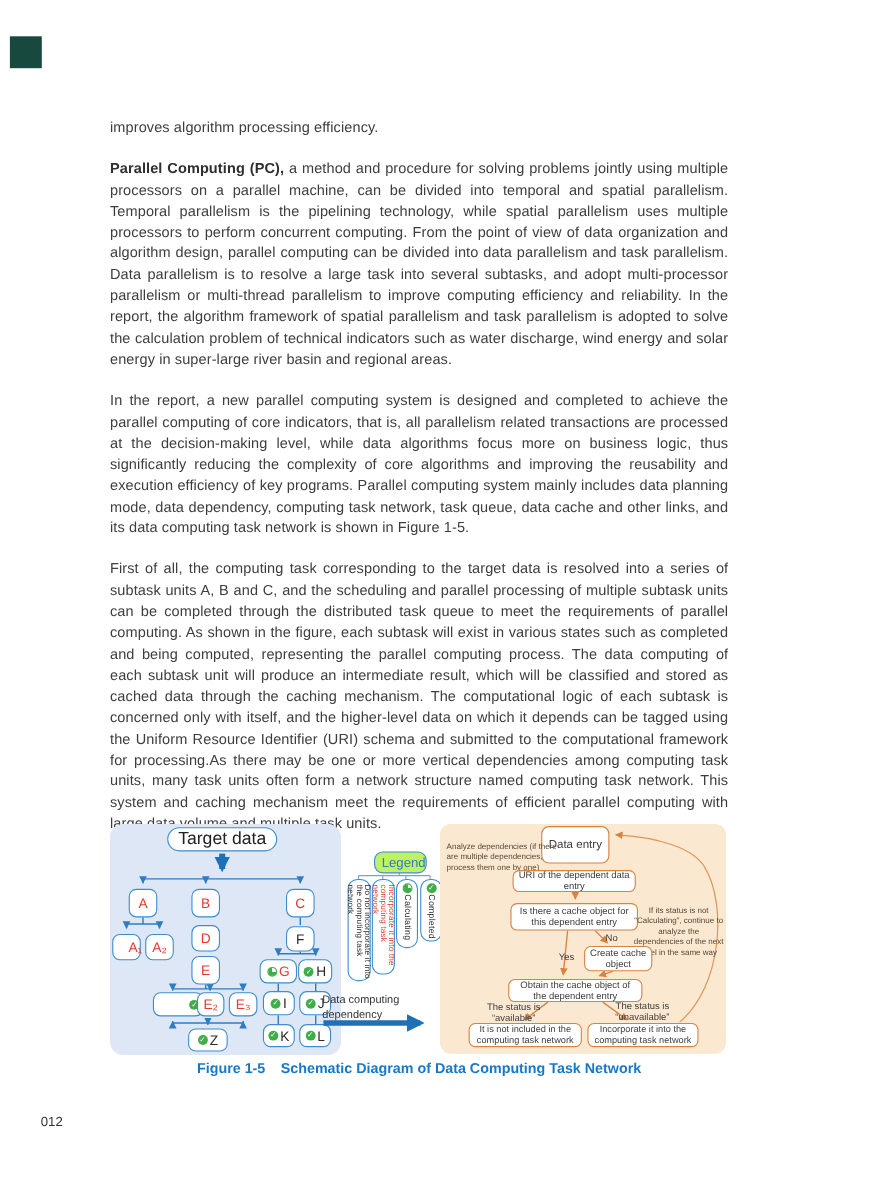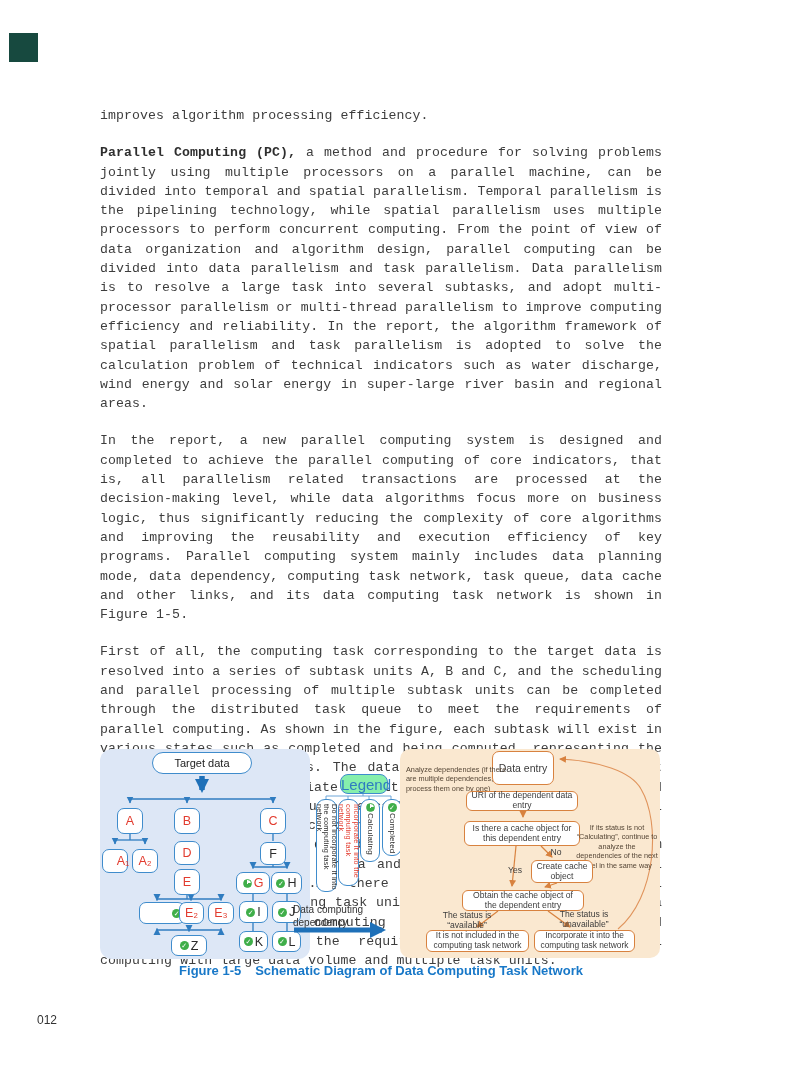--- a/index.html
+++ b/index.html
@@ -3,42 +3,42 @@
 <meta charset="utf-8">
 <style>
   html,body{margin:0;padding:0;background:#ffffff;}
   #page{position:relative;width:793px;height:1077px;background:#ffffff;overflow:hidden;
         font-family:"Liberation Sans","DejaVu Sans",sans-serif;color:#3d3d3d;}
   
   #corner{position:absolute;left:9px;top:33px;width:29px;height:29px;background:#17493f;}
   
   #textcol{position:absolute;left:100px;top:106px;width:562px;}
   #textcol p{margin:0 0 18px 0;font-size:13.2px;line-height:19.3px;text-align:justify;
-             color:#3d3d3d;letter-spacing:0.1px;font-family:Liberation Mono, monospace;}
+             color:#3d3d3d;letter-spacing:0.1px;}
   .lead{font-weight:bold;color:#2e2e2e;}
   
   #figure{position:absolute;left:100px;top:748px;width:560px;height:212px;}
   #lpanel{position:absolute;left:0;top:1px;width:210px;height:210px;background:#dde7f6;border-radius:12px;}
   #rpanel{position:absolute;left:300px;top:1px;width:260px;height:209px;background:#fae8d0;border-radius:10px;}
   .ovl{position:absolute;left:0;top:0;pointer-events:none;}
   
   .tnode{position:absolute;background:#fff;border:1.5px solid #3f8ccc;border-radius:7px;
          display:flex;align-items:center;justify-content:center;gap:2px;
          font-size:12.5px;color:#2b2b2b;box-sizing:border-box;}
   .tnode.red{color:#e23b2e;}
   .rootnode{position:absolute;background:#fff;border:1.6px solid #3f8ccc;border-radius:12px;
-            display:flex;align-items:center;justify-content:center;font-size:11px;color:#222;box-sizing:border-box;}
+            display:flex;align-items:center;justify-content:center;font-size:16px;color:#222;box-sizing:border-box;}
   .chk{display:inline-block;width:9px;height:9px;border-radius:50%;background:#3fae49;color:#fff;
        font-size:7px;line-height:9.5px;text-align:center;font-weight:bold;flex:none;}
   .pie{display:inline-block;width:9px;height:9px;border-radius:50%;flex:none;box-sizing:border-box;
        background:conic-gradient(#ffffff 0 90deg,#3fae49 90deg 360deg);border:1px solid #3fae49;}
   
-  #legendbox{position:absolute;left:240px;top:26px;width:46px;height:18px;background:#86efac;
-             border:1.4px solid #3f8ccc;border-radius:8px;display:flex;align-items:center;justify-content:flex-start;
-             font-size:15px;color:#2f7cc0;}
+  #legendbox{position:absolute;left:240px;top:26px;width:46px;height:18px;background:#bef264;
+             border:1.4px solid #3f8ccc;border-radius:8px;display:flex;align-items:center;justify-content:flex-end;
+             font-size:12px;color:#2f7cc0;}
   .litem{position:absolute;background:#fff;border:1.3px solid #3f8ccc;border-radius:9px;
          display:flex;flex-direction:column;align-items:center;padding-top:3px;box-sizing:border-box;}
   .vtext{writing-mode:vertical-rl;text-orientation:mixed;font-size:7.4px;line-height:1;color:#2b2b2b;
          letter-spacing:0.2px;margin-top:1px;}
   .vtext.red{color:#e23b2e;}
   #deplabel{position:absolute;left:193px;top:156px;width:95px;font-size:10px;line-height:12.5px;color:#333;}
   
   .fbox{position:absolute;background:#fff;border:1.4px solid #d8823f;border-radius:6px;
         display:flex;align-items:center;justify-content:center;text-align:center;
         font-size:8.6px;line-height:1.15;color:#3c3c3c;padding:1px 3px;box-sizing:border-box;}

